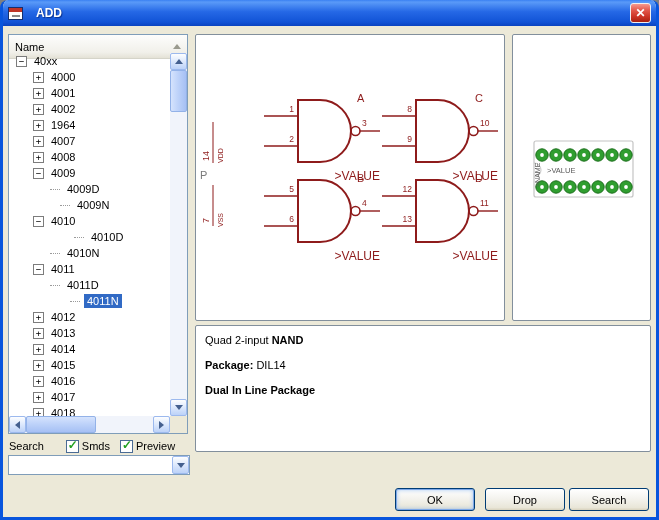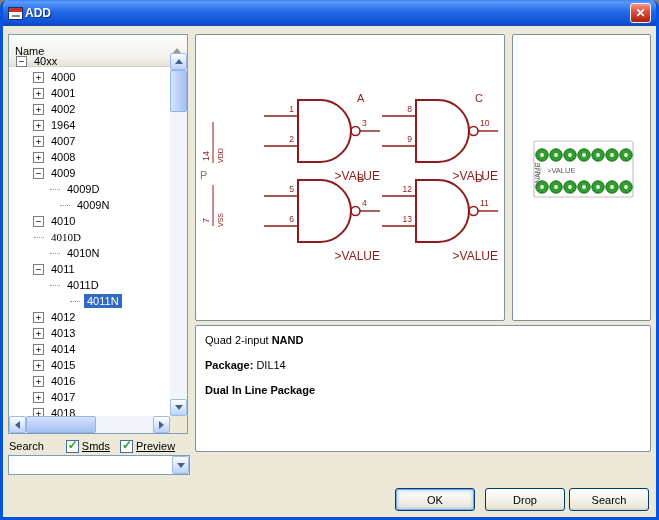--- a/index.html
+++ b/index.html
@@ -5,42 +5,42 @@
   * { margin:0; padding:0; box-sizing:border-box; }
   html,body { font-family:"Liberation Sans", sans-serif; }
   body { background:#808080; }
 
   .window{
     position:relative; width:659px; height:520px;
     border-left:3px solid #0855dd; border-right:3px solid #0855dd; border-bottom:3px solid #0855dd;
     border-radius:8px 8px 0 0; overflow:hidden; background:#ece9d8;
   }
   .titlebar{
-    height:26px; display:flex; align-items:center; gap:2px; padding:0 5px;
+    height:26px; display:flex; align-items:center; gap:13px; padding:0 5px;
     background:linear-gradient(180deg,#3a80f2 0%,#5a9af8 8%,#2568e6 45%,#1153d6 85%,#0a43c0 100%);
     border-radius:5px 5px 0 0;
   }
   .win-icon{ width:15px; height:13px; background:#fff; border:1px solid #16306e; position:relative; flex:none; }
   .win-icon .wi-bar{ height:4px; background:#c03528; }
   .win-icon .wi-dot{ position:absolute; left:3px; top:7px; width:8px; height:2px; background:#8a8a8a; }
   .title-text{ color:#fff; font-weight:bold; font-size:12px; text-shadow:1px 1px 1px #0a3290; }
   .close-btn{
     margin-left:auto; width:21px; height:20px; border:1px solid #f0f0f0; border-radius:3px;
     background:linear-gradient(180deg,#f6998d 0%,#e2574a 35%,#cc3425 70%,#a81f10 100%);
     display:flex; align-items:center; justify-content:center; cursor:default;
   }
   .x-glyph{ color:#fff; font-size:12px; font-weight:bold; line-height:1; }
   .x-glyph::before{ content:"\2715"; }
 
   .content{ position:absolute; left:0; top:26px; width:653px; height:491px; background:#ece9d8; }
 
   
   .tree-panel{ position:absolute; left:5px; top:8px; width:180px; height:400px; background:#fff; border:1px solid #7f9db9; }
   .tree-header{
-    position:absolute; left:0; top:0; right:0; height:32px;
+    position:absolute; left:0; top:0; right:0; height:24px;
     background:linear-gradient(180deg,#fdfdfc,#f1f0ea 75%,#e4e2d6);
     border-bottom:1px solid #d5d4c9; display:flex; align-items:center; padding:0 6px; font-size:11px;justify-content:space-between;
   }
   .sort-arrow{ margin-left:22px; width:0; height:0; border-left:4px solid transparent; border-right:4px solid transparent; border-bottom:5px solid #9a9a8e; }
   .tree-body{ position:absolute; left:1px; top:18px; right:17px; bottom:17px; overflow:hidden; }
   .tree-row{ height:16px; display:flex; align-items:center; font-size:11px; white-space:nowrap; }
   .expander{
     width:11px; height:11px; border:1px solid #7c7c7c; background:#fff; color:#000;
     font-size:9px; line-height:9px; display:inline-flex; align-items:center; justify-content:center;
     margin-right:4px; flex:none; font-family:"DejaVu Sans Mono", monospace;
@@ -70,21 +70,21 @@
   .tri-up{ width:0;height:0;border-left:4px solid transparent;border-right:4px solid transparent;border-bottom:5px solid #44608f; }
   .tri-down{ width:0;height:0;border-left:4px solid transparent;border-right:4px solid transparent;border-top:5px solid #44608f; }
   .tri-left{ width:0;height:0;border-top:4px solid transparent;border-bottom:4px solid transparent;border-right:5px solid #44608f; }
   .tri-right{ width:0;height:0;border-top:4px solid transparent;border-bottom:4px solid transparent;border-left:5px solid #44608f; }
 
   
   .search-row{ position:absolute; left:6px; top:412px; width:182px; height:16px; display:flex; align-items:center; font-size:11px; }
   .search-label{ margin-right:22px; }
   .checkbox{ width:13px; height:13px; border:1px solid #4a6b94; background:#fff; position:relative; margin-right:3px; flex:none; }
   .checkbox.checked::after{ content:"\2713"; position:absolute; left:1px; top:-3px; color:#21a121; font-size:12px; font-weight:bold; }
-  .cb-label{ margin-right:10px;text-decoration:underline; }
+  .cb-label{ margin-right:10px; }
   .combo{ position:absolute; left:5px; top:429px; width:182px; height:20px; background:#fff; border:1px solid #7f9db9; }
   .combo-input{ position:absolute; left:1px; top:1px; width:160px; height:16px; border:none; outline:none; font-size:11px; font-family:"Liberation Sans",sans-serif; }
   .combo-btn{
     position:absolute; right:0px; top:0px; width:17px; height:18px; border:1px solid #9cb9ee; border-radius:2px;
     background:linear-gradient(180deg,#fdfeff,#d9e6fc 55%,#bcd2f8); display:flex; align-items:center; justify-content:center;
   }
 
   
   .schem-panel{ position:absolute; left:192px; top:8px; width:310px; height:287px; background:#fff; border:1px solid #828f9c; border-radius:2px; }
   .pkg-panel{ position:absolute; left:509px; top:8px; width:139px; height:287px; background:#fff; border:1px solid #828f9c; border-radius:2px; }
@@ -166,21 +166,21 @@
             <span class="tree-label">4009D</span>
           </div>
           <div class="tree-row" style="padding-left: 50px;">
             <span class="leaf-stub"></span>
             <span class="tree-label">4009N</span>
           </div>
           <div class="tree-row" style="padding-left: 23px;">
             <span class="expander">−</span>
             <span class="tree-label">4010</span>
           </div>
-          <div class="tree-row" style="padding-left: 24px; font-family: Liberation Serif, serif;">
+          <div class="tree-row" style="padding-left: 64px;">
             <span class="leaf-stub"></span>
             <span class="tree-label">4010D</span>
           </div>
           <div class="tree-row" style="padding-left: 40px;">
             <span class="leaf-stub"></span>
             <span class="tree-label">4010N</span>
           </div>
           <div class="tree-row" style="padding-left: 23px;">
             <span class="expander">−</span>
             <span class="tree-label">4011</span>

